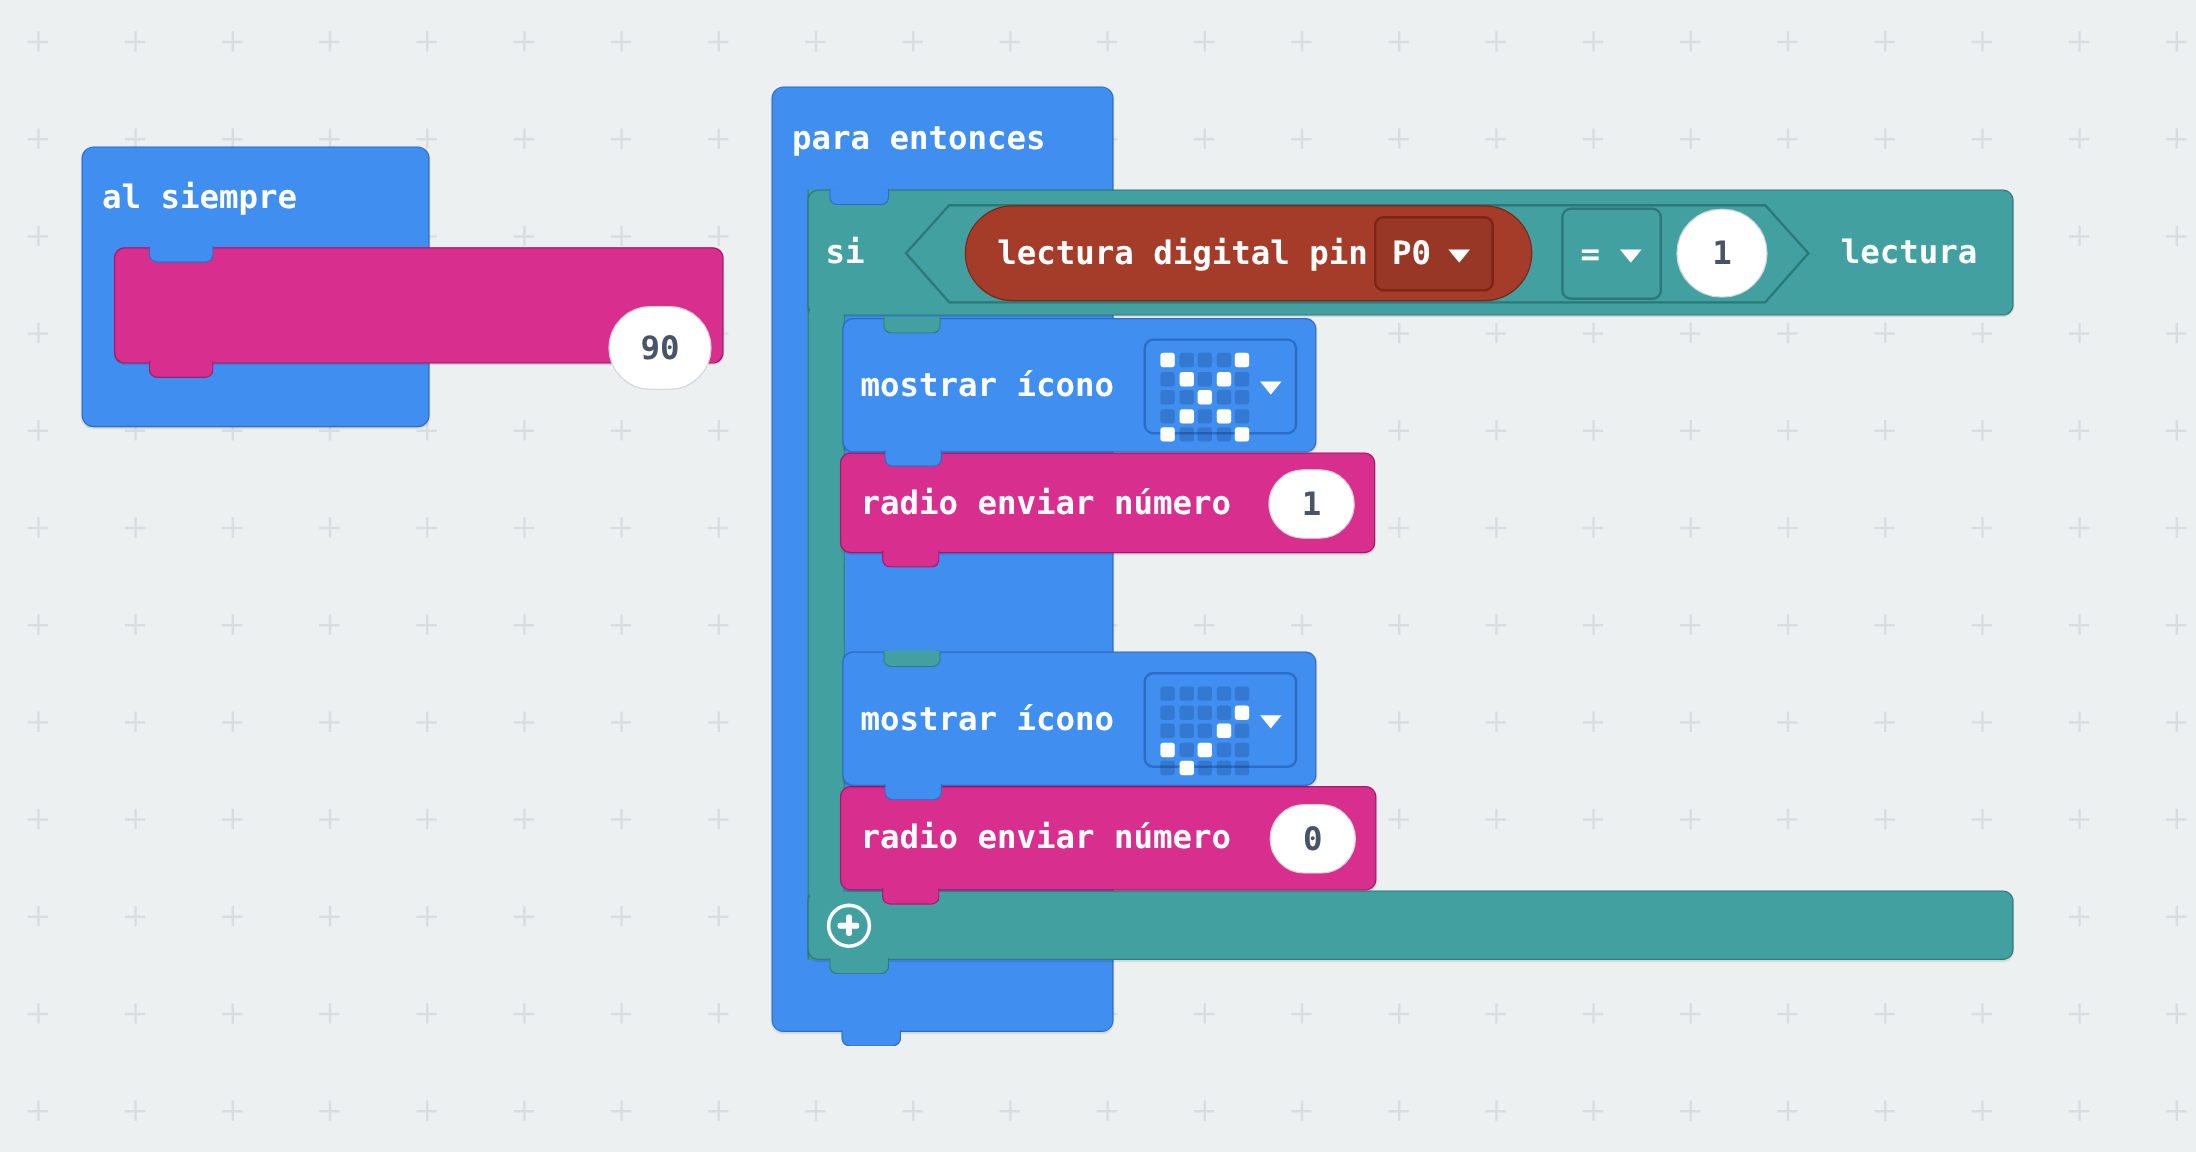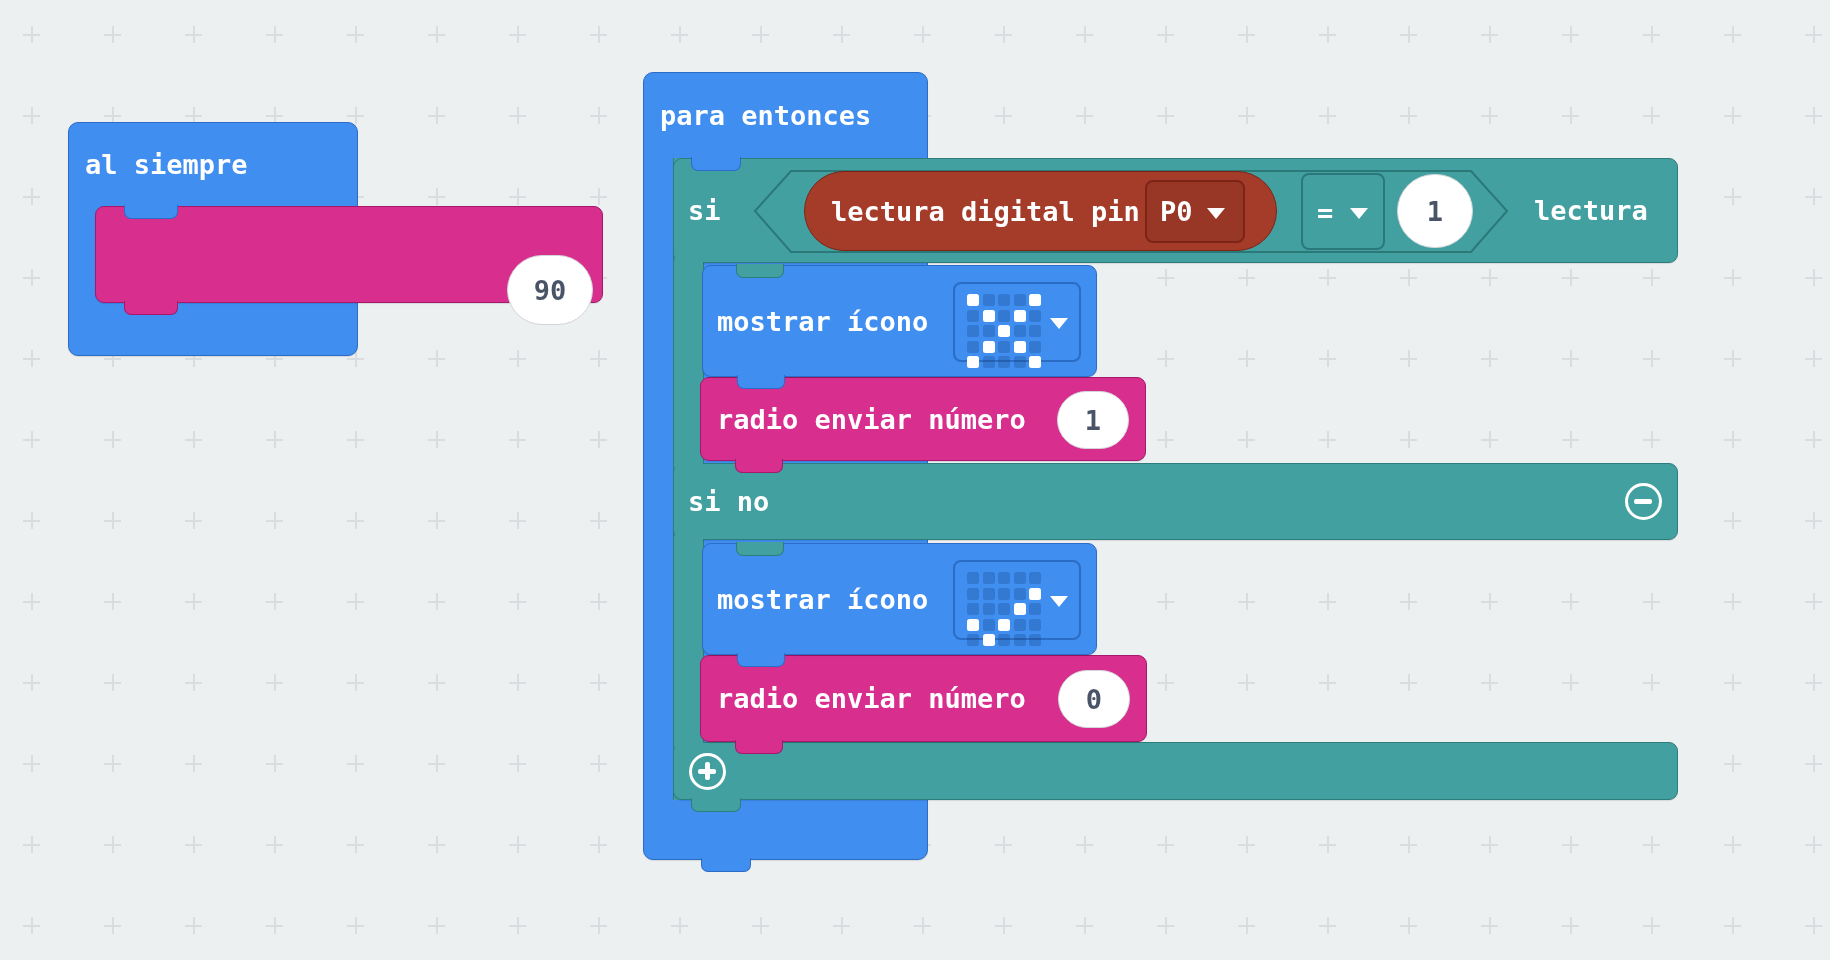--- a/index.html
+++ b/index.html
@@ -372,24 +372,20 @@
 
     <div class="field eqfield" style="left:627px;top:14px;width:84px;height:77px;">
       <span class="lbl" style="left:14px;top:22px;">=</span>
       <span class="arr" style="left:47px;top:33px;"></span>
     </div>
 
     <span class="oval" style="left:723px;top:15px;width:76px;height:74px;">1</span>
     <span class="lbl" style="left:860px;top:36px;">lectura</span>
   </div>
 
-  <div class="block teal" style="left:673px;top:463px;width:1005px;height:77px;">
-    <span class="lbl" style="left:14px;top:22px;">si no</span>
-    <span class="cbtn" style="left:951px;top:19px;"></span>
-  </div>
 
   <div class="block teal" style="left:673px;top:742px;width:1005px;height:58px;">
     <span class="cbtn plus" style="left:15px;top:10px;"></span>
     <span class="notch bump-teal" style="left:17px;"></span>
   </div>
 
   <div class="weld" style="left:675px;top:258px;"></div>
   <div class="weld" style="left:675px;top:459px;"></div>
   <div class="weld" style="left:675px;top:535px;"></div>
   <div class="weld" style="left:675px;top:737px;"></div>

